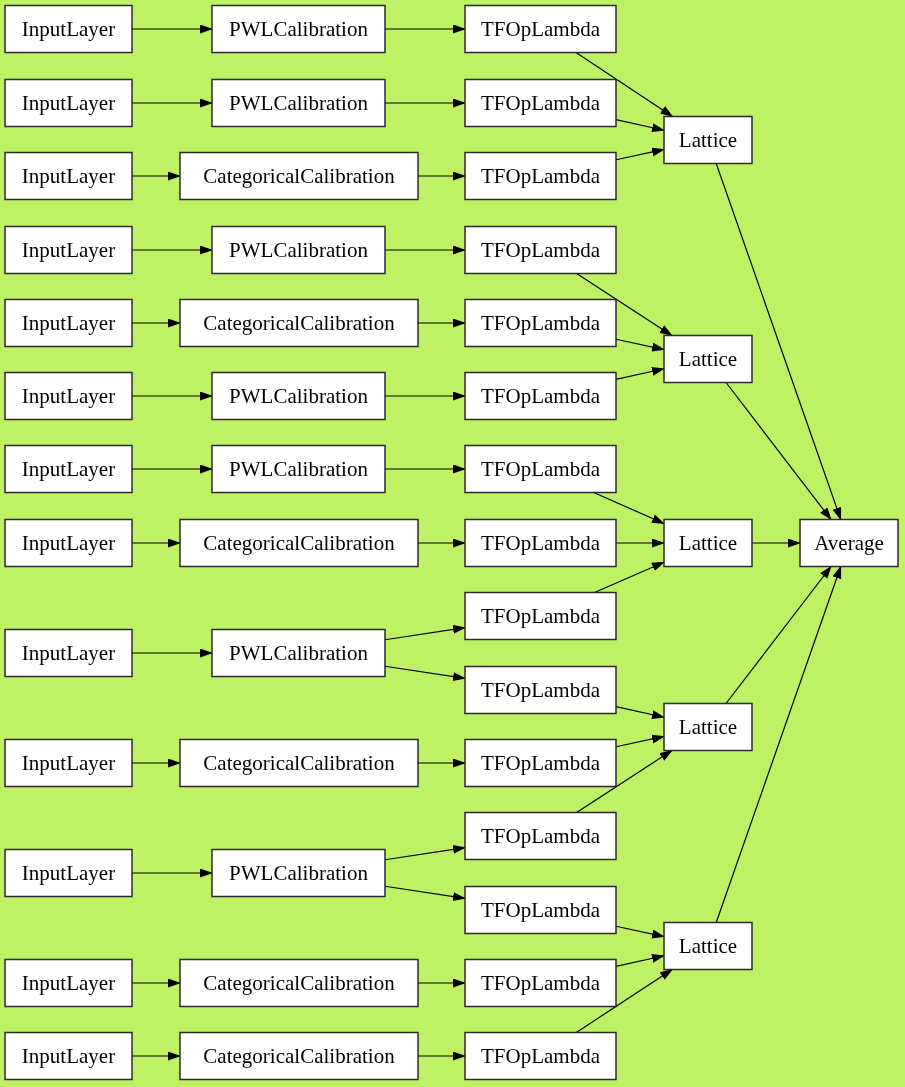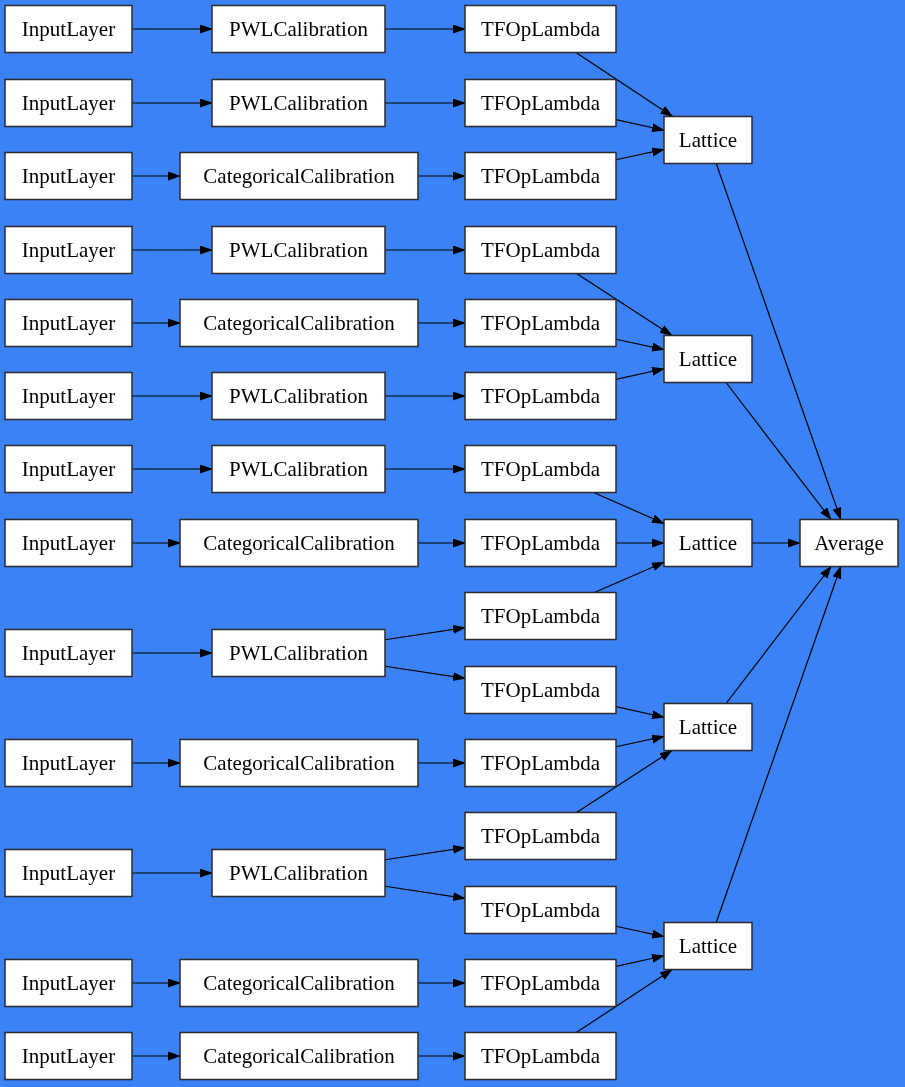--- a/index.html
+++ b/index.html
@@ -4,21 +4,21 @@
 <style>
   html, body {
     margin: 0;
     padding: 0;
     background: #ffffff;
   }
   .canvas {
     position: relative;
     width: 905px;
     height: 1087px;
-    background: #3b82f6;
+    background: #bef264;
     font-family: "Liberation Serif", serif;
     overflow: hidden;
   }
   .canvas svg {
     position: absolute;
     left: 0;
     top: 0;
   }
   .node-rect {
     fill: #ffffff;

